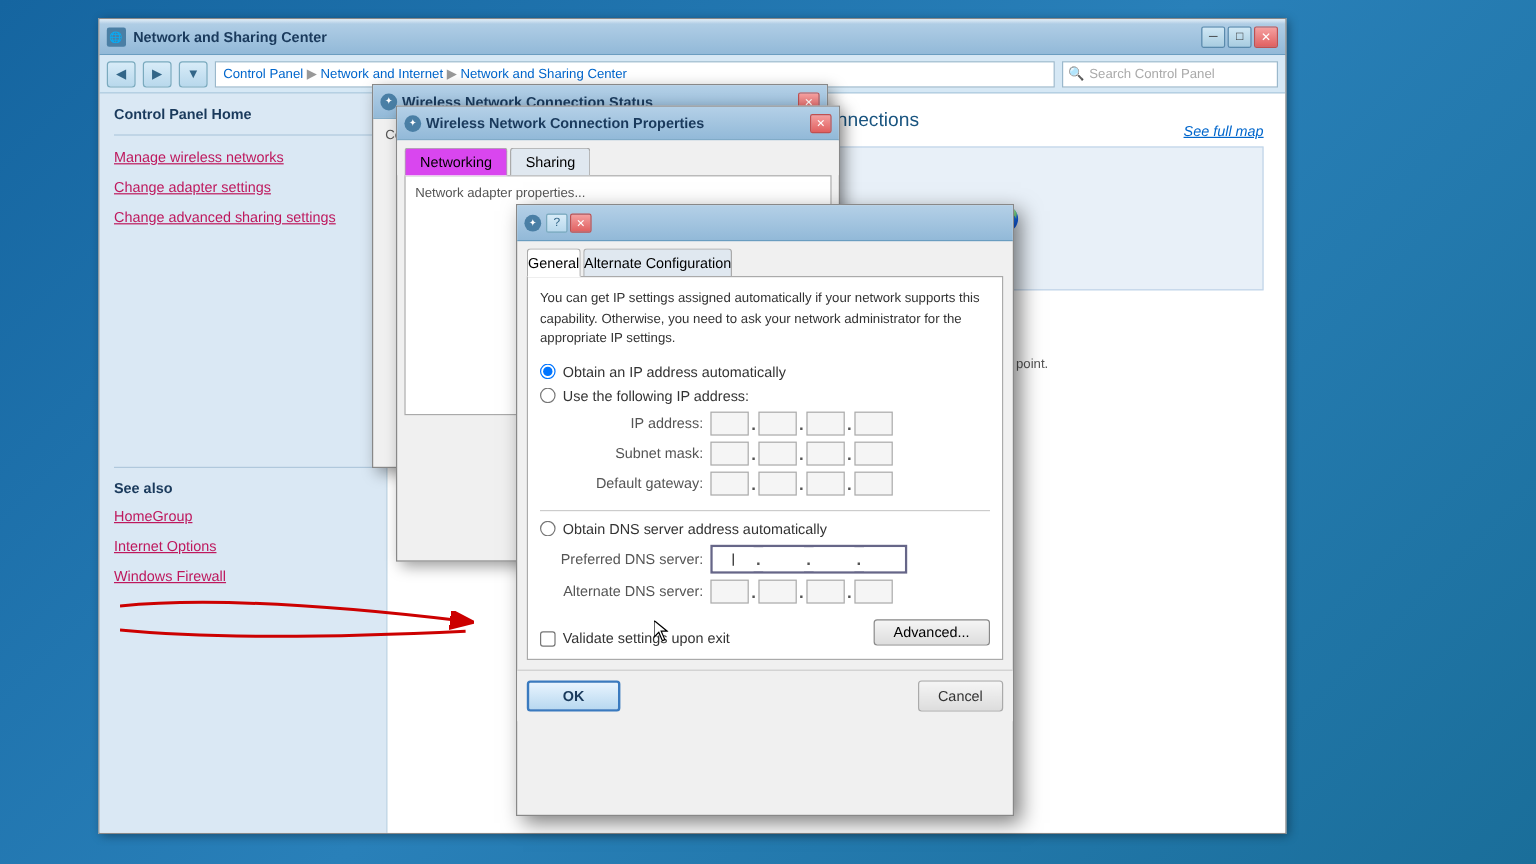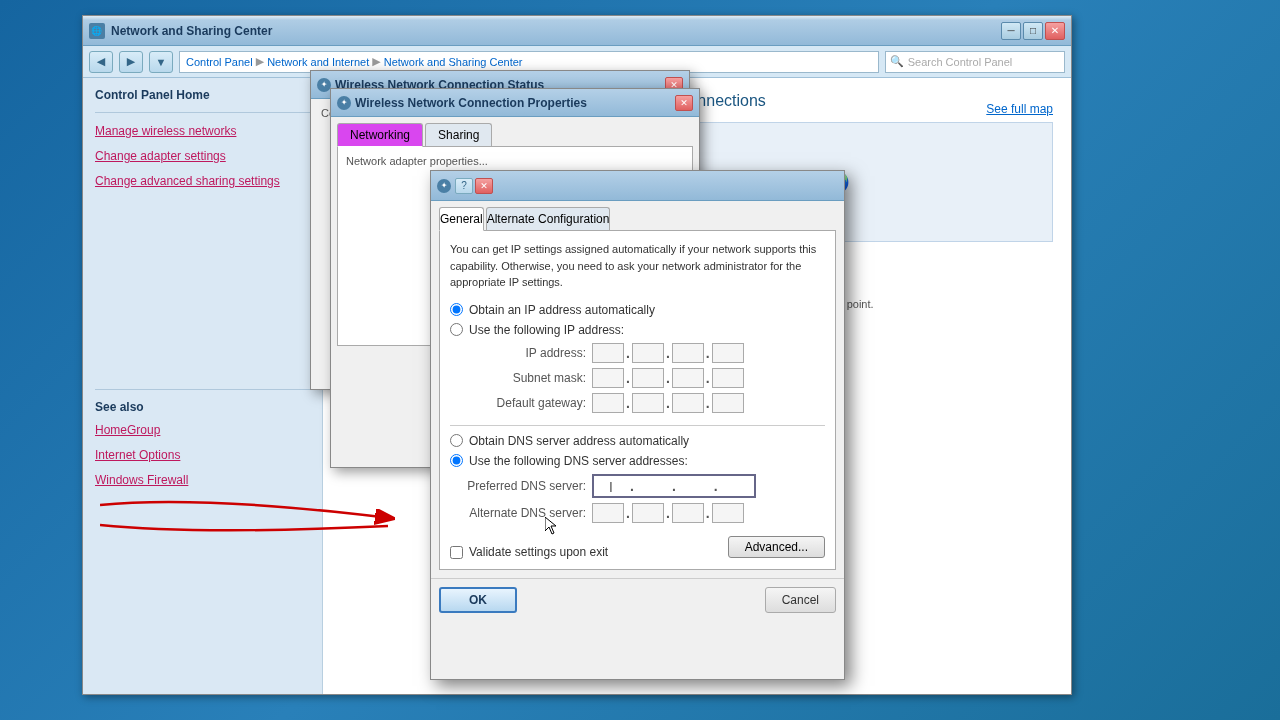--- a/index.html
+++ b/index.html
@@ -524,21 +524,21 @@
       <hr class="sidebar-divider" style="margin-top: 200px;">
       <div class="sidebar-section-title">See also</div>
       <div class="sidebar-link">HomeGroup</div>
       <div class="sidebar-link">Internet Options</div>
       <div class="sidebar-link">Windows Firewall</div>
     </div>
 
     <div class="main-content">
       <div class="main-title">View your basic network information and set up connections</div>
       <div style="position:relative;">
-        <span style="position:absolute; right:0; top:-20px; color:#0066cc; font-size:12px; text-decoration:underline; cursor:pointer;">See full map</span>
+        <span style="position:absolute; right:0; top:-20px; color:#0066cc; font-size:12px; text-decoration:underline; cursor:pointer;font-style:italic;">See full map</span>
       </div>
 
       <div style="height:120px; background:#e8f0f8; border:1px solid #c0d4e8; margin-bottom:12px; display:flex; align-items:center; justify-content:center; color:#aaa; font-size:11px;">
         <span style="color:#8a6020; font-size:28px;">🛋</span>
         <span style="margin:0 20px; color:#ccc; font-size:20px;">- - - - -</span>
         <span style="color:#5588aa; font-size:24px;">🌐</span>
         <span style="margin:0 20px; color:#ccc; font-size:20px;">× × × × ×</span>
         <span style="color:#888; font-size:20px;">🌍</span>
       </div>
       <div style="font-size:13px; color:#1a5580; font-weight:bold; margin-bottom:8px;">Change your networking settings</div>
@@ -668,24 +668,20 @@
         </div>
       </div>
 
       <hr class="section-divider">
 
       <div class="radio-row">
         <input type="radio" name="dns_method" style="">
         <span class="radio-label">Obtain DNS server address automatically</span>
       </div>
 
-      <div class="radio-row">
-        <input type="radio" name="dns_method" checked="" style="">
-        <span class="radio-label">Use the following DNS server addresses:</span>
-      </div>
 
       <div class="fields-section">
         <div class="field-row">
           <span class="field-label">Preferred DNS server:</span>
           <div style="display:flex; gap:1px; align-items:center; border:2px solid #668; background:white;">
             <div class="dot-seg active-input" style="border:none; background:white; width:34px;">|</div>
             <span class="dot-sep">.</span>
             <div class="dot-seg active-input" style="border:none; background:white; width:34px;"></div>
             <span class="dot-sep">.</span>
             <div class="dot-seg active-input" style="border:none; background:white; width:34px;"></div>

